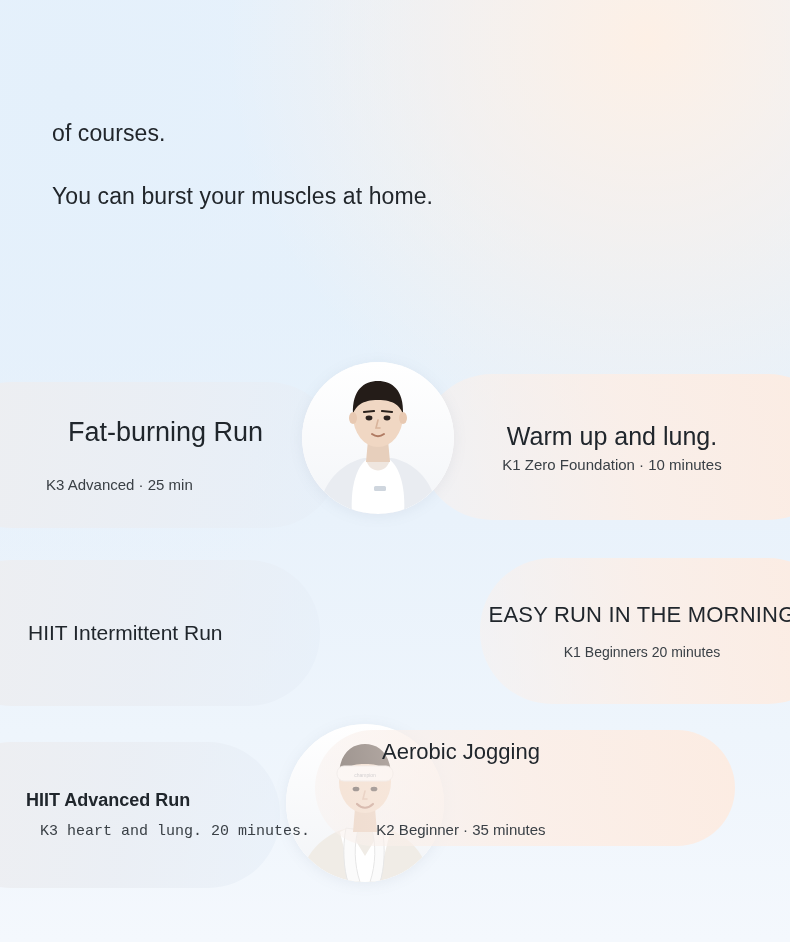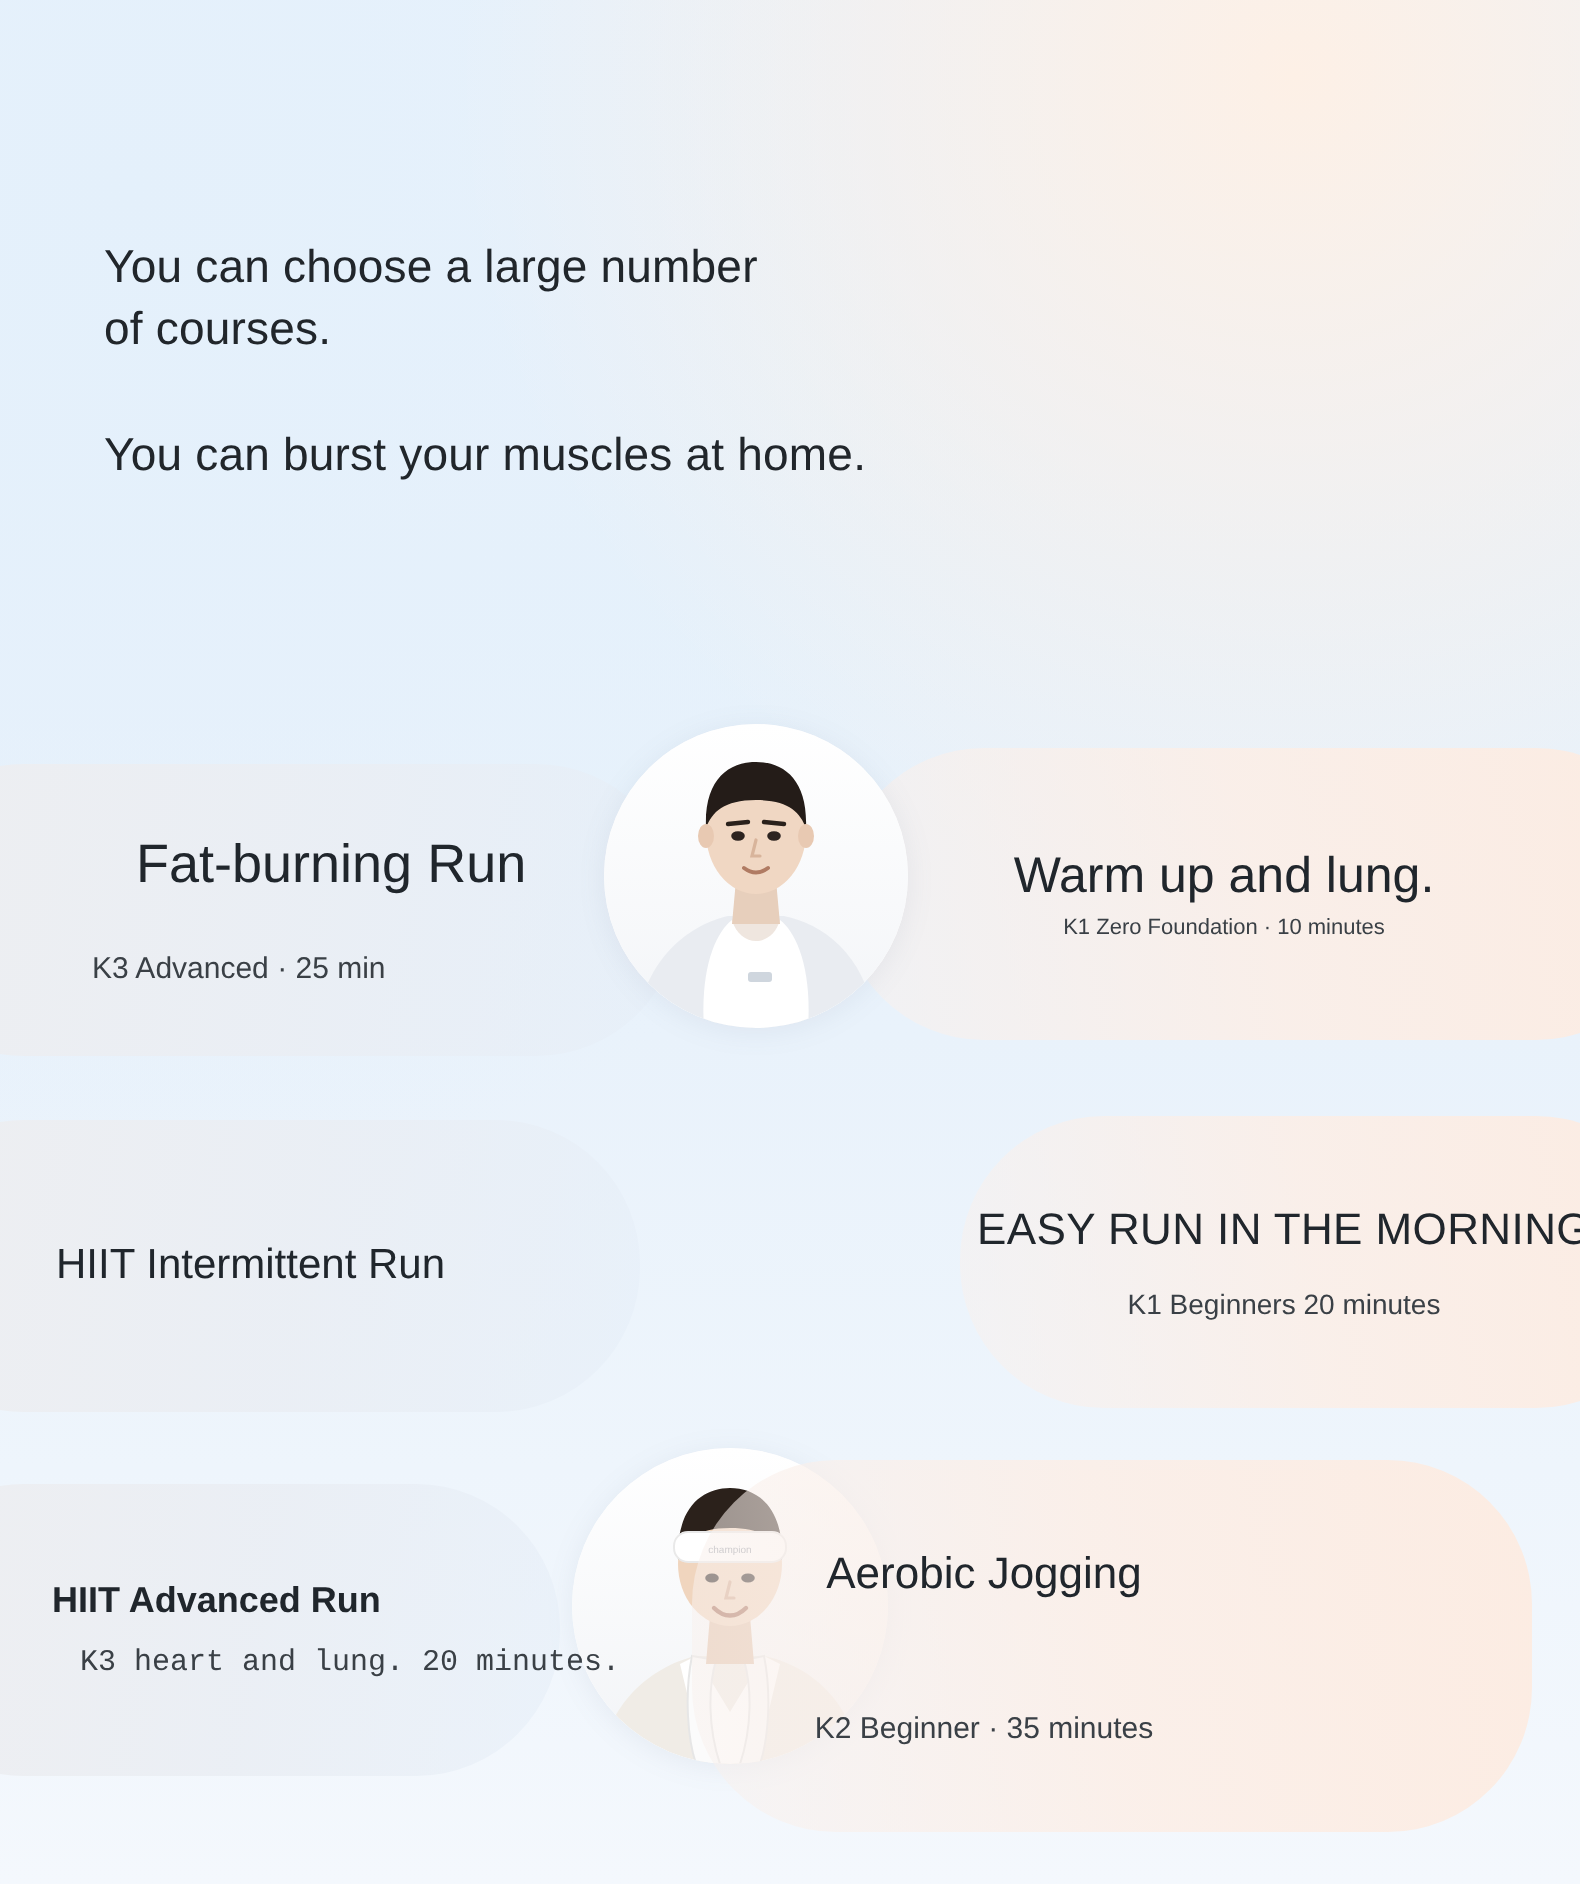--- a/index.html
+++ b/index.html
@@ -95,41 +95,41 @@
     align-items: center;
   }
 
   
   #card-1 { top: 14px; }
   #card-1 .title { font-size: 27px; margin-left: 44px; }
   #card-1 .meta  { font-size: 15px; margin-top: 28px; margin-left: 22px; }
 
   #card-2 { top: 6px; }
   #card-2 .title { font-size: 25px; }
-  #card-2 .meta  { font-size: 11px; margin-top: 5px; text-align: center; }
+  #card-2 .meta  { font-size: 15px; margin-top: 5px; text-align: center; }
 
   
   #card-3 { top: 14px; width: 380px; padding-left: 88px; }
   #card-3 .title { font-size: 21px; }
   #card-3 .meta  { font-size: 16px; margin-top: 16px; margin-left: 28px; }
 
   #card-4 { top: 12px; width: 360px; }
   #card-4 .title { font-size: 22px; letter-spacing: 0.2px; }
   #card-4 .meta  { font-size: 14px; margin-top: 16px; }
 
   
   #card-5 { top: 18px; width: 340px; padding-left: 86px; }
   #card-5 .title { font-size: 18px; font-weight: bold; }
   #card-5 .meta  { font-size: 15px; margin-top: 12px; margin-left: 14px; font-family: Liberation Mono, monospace; }
 
   #card-6 {
     top: 6px;
-    right: 24px;
+    right: 55px;
     width: 420px;
-    height: 186px;
+    height: 116px;
     padding-right: 168px;
     padding-left: 40px;
     align-items: center;
     gap: 40px;
   }
   #card-6 .title { font-size: 22px; }
   #card-6 .meta  { font-size: 15px; margin-top: 16px; }
 
   
   .portrait {
@@ -143,21 +143,20 @@
 
   #portrait-1 { left: 302px; top: -6px;  width: 152px; height: 152px; }
   #portrait-2 { left: 286px; top: 178px; width: 158px; height: 158px; }
 </style>
 </head>
 <body>
 
 <div class="page">
 
   <div class="headline">
-    <div class="line">You can choose a large number</div>
     <div class="line">of courses.</div>
     <div class="line spaced">You can burst your muscles at home.</div>
   </div>
 
   <div class="rows">
 
     <div class="row">
       <div class="card left" id="card-1">
         <div class="title">Fat-burning Run</div>
         <div class="meta">K3 Advanced ·  25 min</div>

